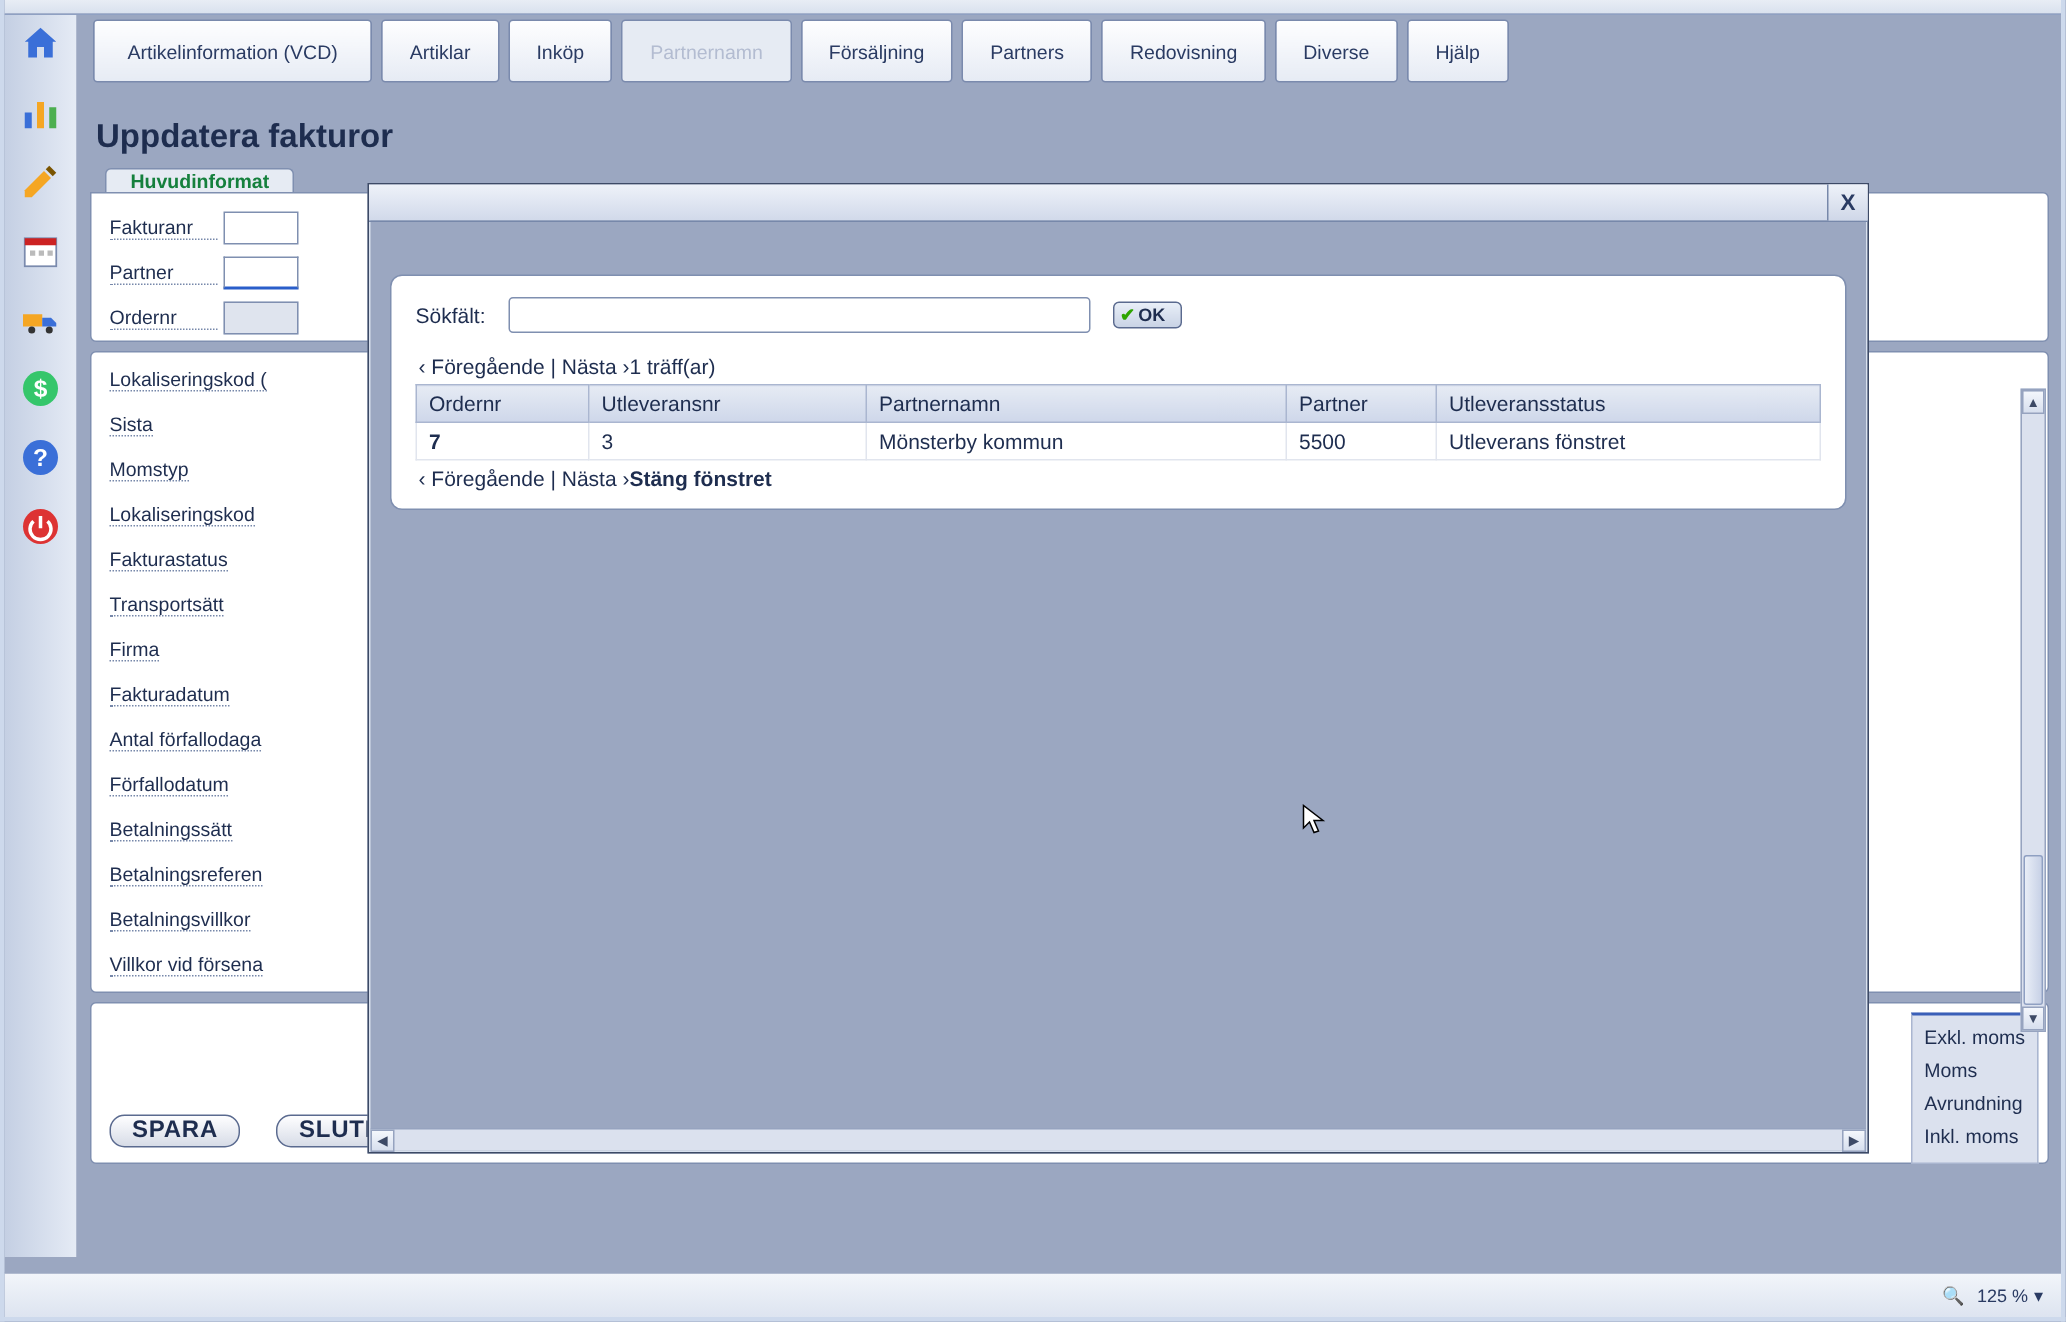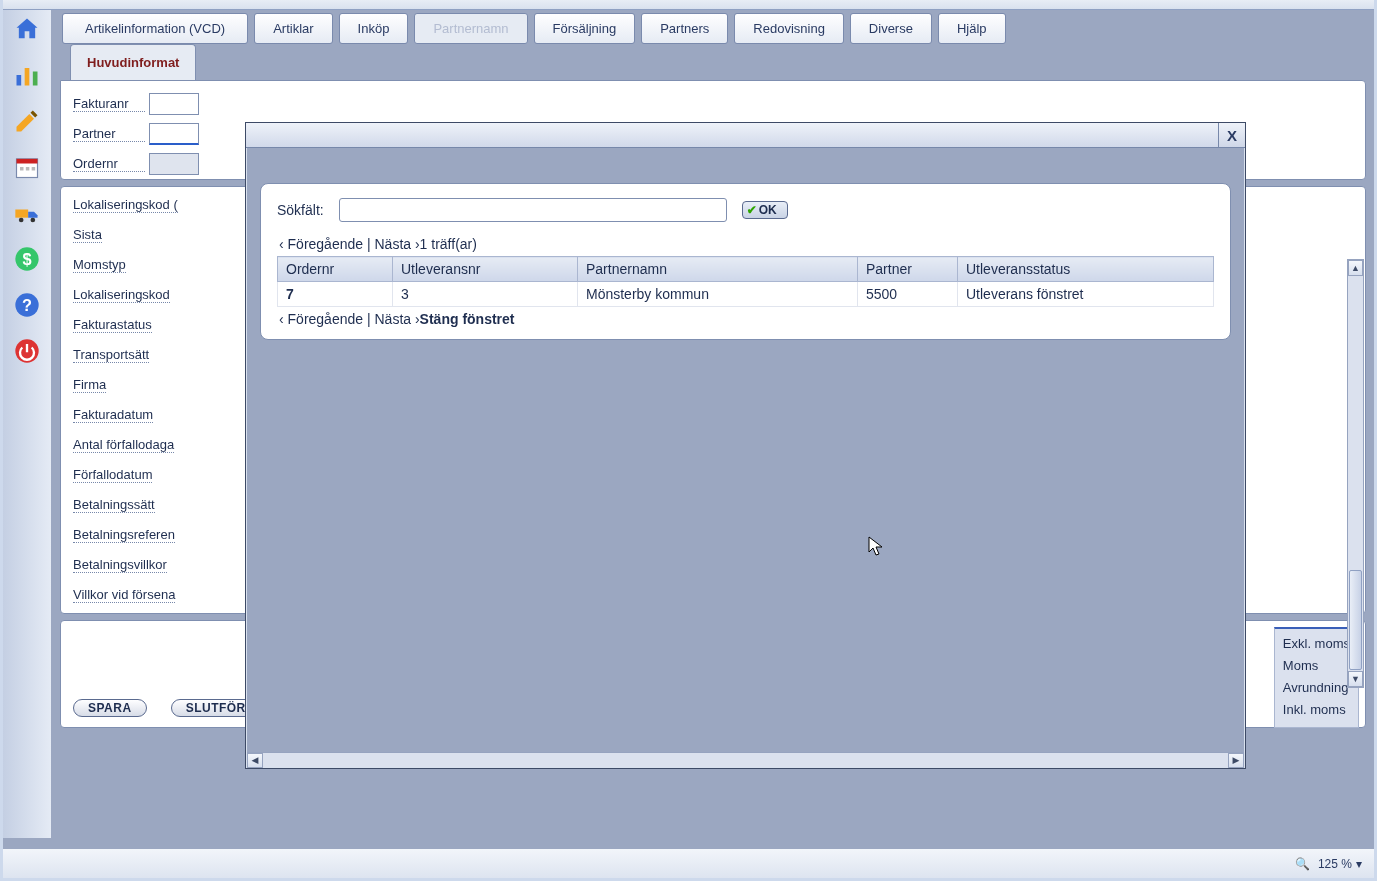--- a/index.html
+++ b/index.html
@@ -9,46 +9,46 @@
   
   .top-strip { height: 10px; background: linear-gradient(#e8edf5,#d9e1ee); border-bottom: 1px solid #8fa0c2; }
 
   .main-row { display: flex; height: 828px; }
   .left-toolbar { width: 49px; background: linear-gradient(90deg,#c4cfe3,#e5ebf5); display: flex; flex-direction: column; align-items: center; padding-top: 3px; gap: 14px; border-right:1px solid #9ba7c1;}
   .left-toolbar .icon-btn { width: 32px; height: 32px; display: flex; align-items: center; justify-content: center; cursor: pointer; }
   .left-toolbar svg { width: 28px; height: 28px; }
 
   .content-area { flex: 1; position: relative; background:#9ba7c1; }
 
-  .nav-tabs { display: flex; gap: 6px; padding: 3px 10px 0 10px; height: 34px; align-items:stretch; }
+  .nav-tabs { display: flex; gap: 6px; padding: 3px 10px 0 10px; height: 45px; align-items:stretch; }
   .nav-tab { background: linear-gradient(#fefeff,#e6ebf4); border: 1px solid #7a8aad; border-radius: 3px; padding: 2px 18px; font-size: 13px; color: #2a3b63; cursor: pointer; display:flex;align-items:center; white-space:nowrap;}
   .nav-tab.wide { padding: 3px 22px; }
   .nav-tab.disabled { color: #b3bcd1; background:#e6ebf3; cursor:default;}
 
   .page-title { font-size: 22px; font-weight: bold; color: #1e2d4f; padding: 23px 0 8px 12px; }
 
   .panel-outer { margin: 0 8px; }
   .tabhead-row { display:flex; }
-  .tabhead { background:#e6ebf3; border:1px solid #7f8fb0; border-bottom:none; border-radius:4px 4px 0 0; padding:10px 16px; font-weight:bold; color:#7f1d1d; margin-left:10px;}
+  .tabhead { background:#e6ebf3; border:1px solid #7f8fb0; border-bottom:none; border-radius:4px 4px 0 0; padding:0 16px; font-weight:bold; color:#15803d; margin-left:10px;}
   .panel { background:#fff; border:1px solid #7f8fb0; border-radius:4px; padding:8px 12px; }
   .panel.first { border-top-left-radius:0; height:100px;}
 
   .field-row { display:flex; align-items:center; height:30px; gap:4px; }
   .field-row label { width:72px; color:#1e2d4f; border-bottom:1px dotted #7788aa;}
   .field-row input { height:22px; border:1px solid #7f8fb0; padding:0 4px; font-size:13px;}
   .field-row .in-narrow{width:50px;}
   .field-row .in-med{width:50px;border-bottom:2px solid #2a5eca;}
   .field-row .ord-input{width:50px;background:#dfe4ee;border:1px solid #7f8fb0;}
 
   .panel.labels { height: 428px; overflow:hidden; margin-top:6px; padding:10px 12px;}
   .labels .lbl { color:#1e2d4f; border-bottom:1px dotted #7788aa; display:inline-block; margin-bottom:12px; white-space:nowrap;}
   .labels div { height:30px; }
 
   .panel.footer { margin-top:6px; height:108px; padding:10px 12px; position:relative; display:flex; align-items:flex-end; justify-content:space-between;}
-  .pill-btn { background:linear-gradient(#fefeff,#d7dce7); border:1px solid #5a6a8f; border-radius:10px; padding:1px 14px; font-size:12px; font-weight:bold; color:#1e2d4f; cursor:pointer; letter-spacing:0.5px;}
+  .pill-btn { background:linear-gradient(#fefeff,#d7dce7); border:1px solid #5a6a8f; border-radius:10px; padding:1px 14px; font-size:16px; font-weight:bold; color:#1e2d4f; cursor:pointer; letter-spacing:0.5px;}
   .pager-links { color:#1e2d4f; font-weight:bold; font-size:14px;}
   .pager-links a{color:#1e2d4f; text-decoration:none; cursor:pointer;}
   .totals { position:absolute; right:6px; top:6px; background:#dbe1ee; border-top:2px solid #3a5fb8; border-left:1px solid #aab6d0; border-right:1px solid #aab6d0; border-bottom:1px solid #aab6d0; padding:4px 8px 6px 8px; font-size:13px; color:#1e2d4f; line-height:22px;}
 
   
   .modal { position:absolute; left:193px; top:112px; width:1001px; height:647px; background:#9ba7c1; border:1px solid #3d4a66; box-shadow:0 0 0 1px #d9e1ee inset; z-index:50;}
   .modal-titlebar{height:25px;background:linear-gradient(#eef2f9,#d1d9ea);border-bottom:1px solid #7788aa;display:flex;justify-content:flex-end;align-items:stretch;}
   .modal-close{width:27px;display:flex;align-items:center;justify-content:center;font-weight:bold;color:#2a3b63;border-left:1px solid #7788aa;background:linear-gradient(#eef2f9,#cfd7e8);cursor:pointer;font-size:15px;}
   .modal-body{position:absolute;left:8px;top:25px;right:8px;bottom:16px;}
   .search-panel{background:#fff;border:1px solid #7f8fb0;border-radius:8px;margin:35px 6px 0 6px;padding:14px 16px 8px 16px;}
@@ -154,20 +154,21 @@
       <div class="nav-tab">Artiklar</div>
       <div class="nav-tab">Inköp</div>
       <div class="nav-tab disabled">Partnernamn</div>
       <div class="nav-tab">Försäljning</div>
       <div class="nav-tab">Partners</div>
       <div class="nav-tab">Redovisning</div>
       <div class="nav-tab">Diverse</div>
       <div class="nav-tab">Hjälp</div>
     </div>
 
+    <div class="page-title">Uppdatera fakturor</div>
 
     <div class="panel-outer">
       <div class="tabhead-row">
           <div class="tabhead">Huvudinformat</div>
         </div>
       <div class="panel first">
         <div class="field-row">
           <label>Fakturanr</label>
           <input class="in-narrow" style="">
         </div>

